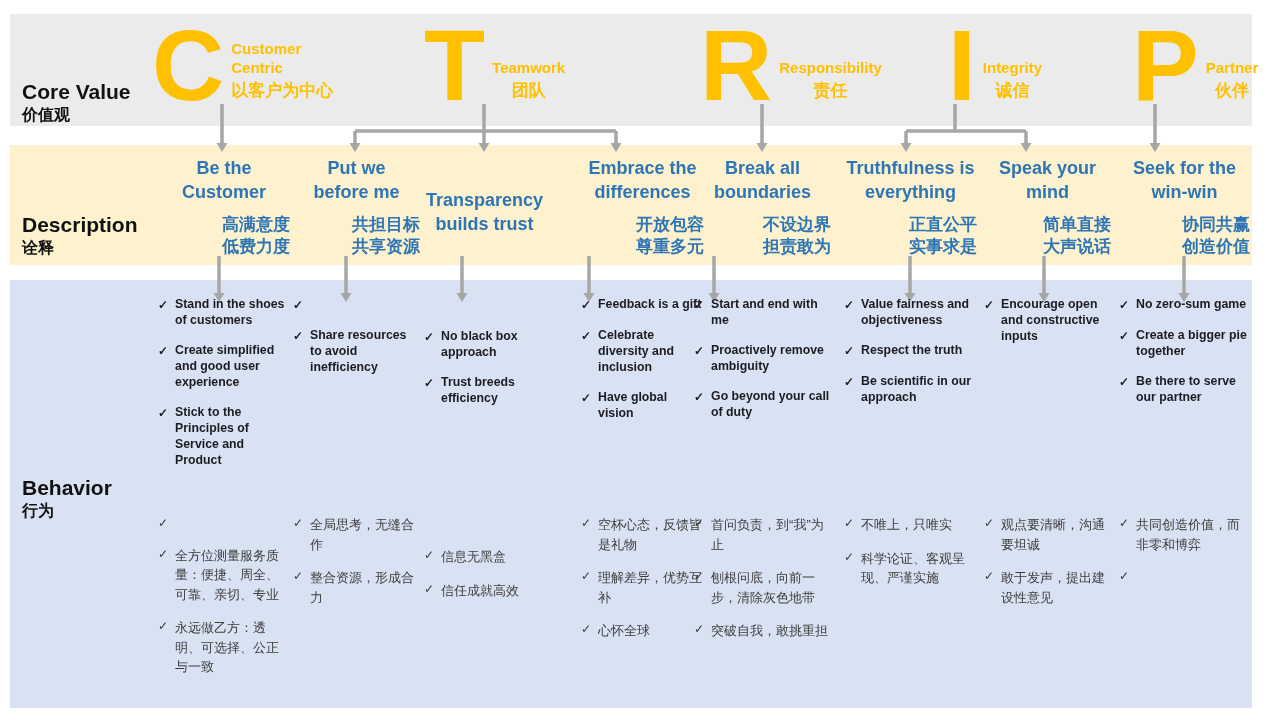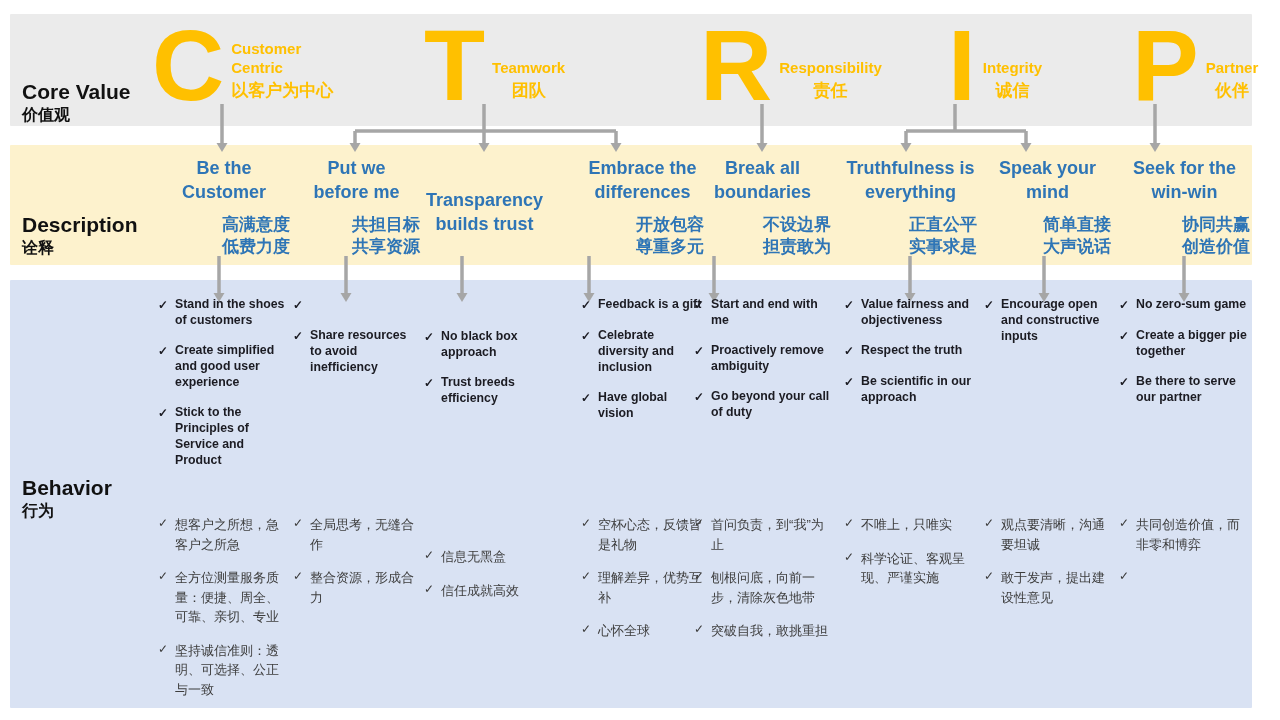--- a/index.html
+++ b/index.html
@@ -193,29 +193,28 @@
           <span class="b-text">Create simplified and good user experience</span>
         </div>
         <div class="b-item">
           <span class="chk">✓</span>
           <span class="b-text">Stick to the Principles of Service and Product</span>
         </div>
       </div>
     <div class="list list-zh">
         <div class="b-item">
           <span class="chk">✓</span>
-          <span class="b-text">想客户之所想，急客户之所急</span>
         </div>
         <div class="b-item">
           <span class="chk">✓</span>
           <span class="b-text">全方位测量服务质量：便捷、周全、可靠、亲切、专业</span>
         </div>
         <div class="b-item">
           <span class="chk">✓</span>
-          <span class="b-text">坚持诚信准则：透明、可选择、公正与一致</span>
+          <span class="b-text">永远做乙方：透明、可选择、公正与一致</span>
         </div>
       </div>
   </div>
   <div class="beh-col c2">
     <div class="list list-en">
         <div class="b-item">
           <span class="chk">✓</span>
         </div>
         <div class="b-item">
           <span class="chk">✓</span>

